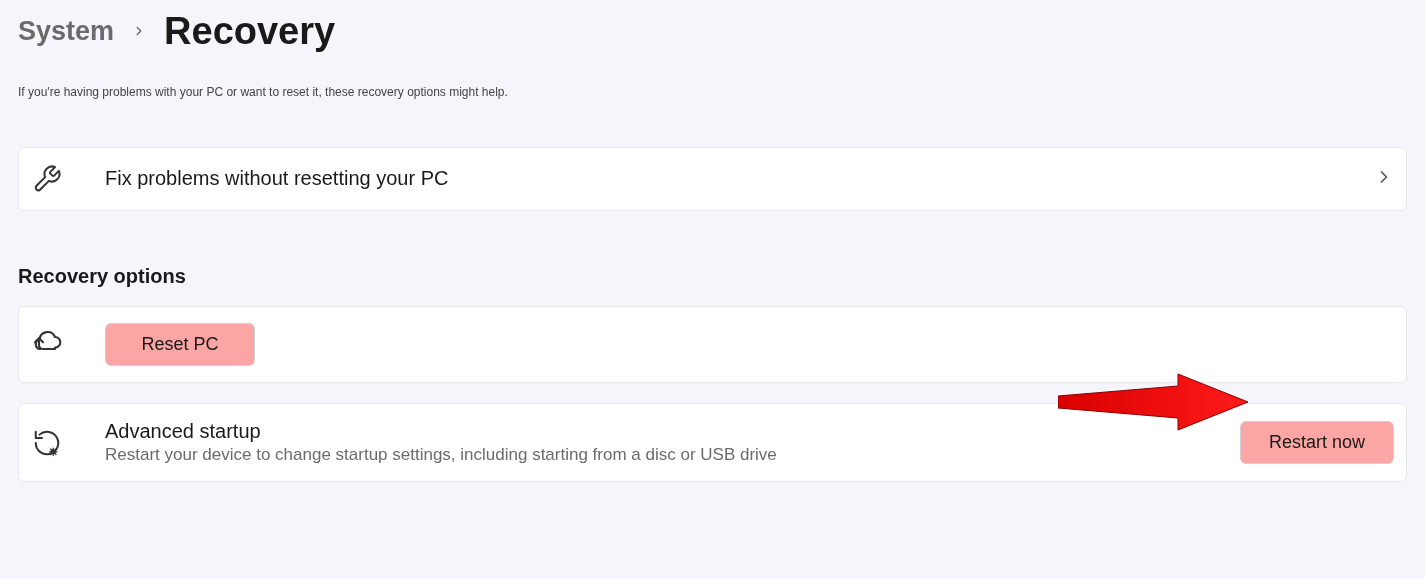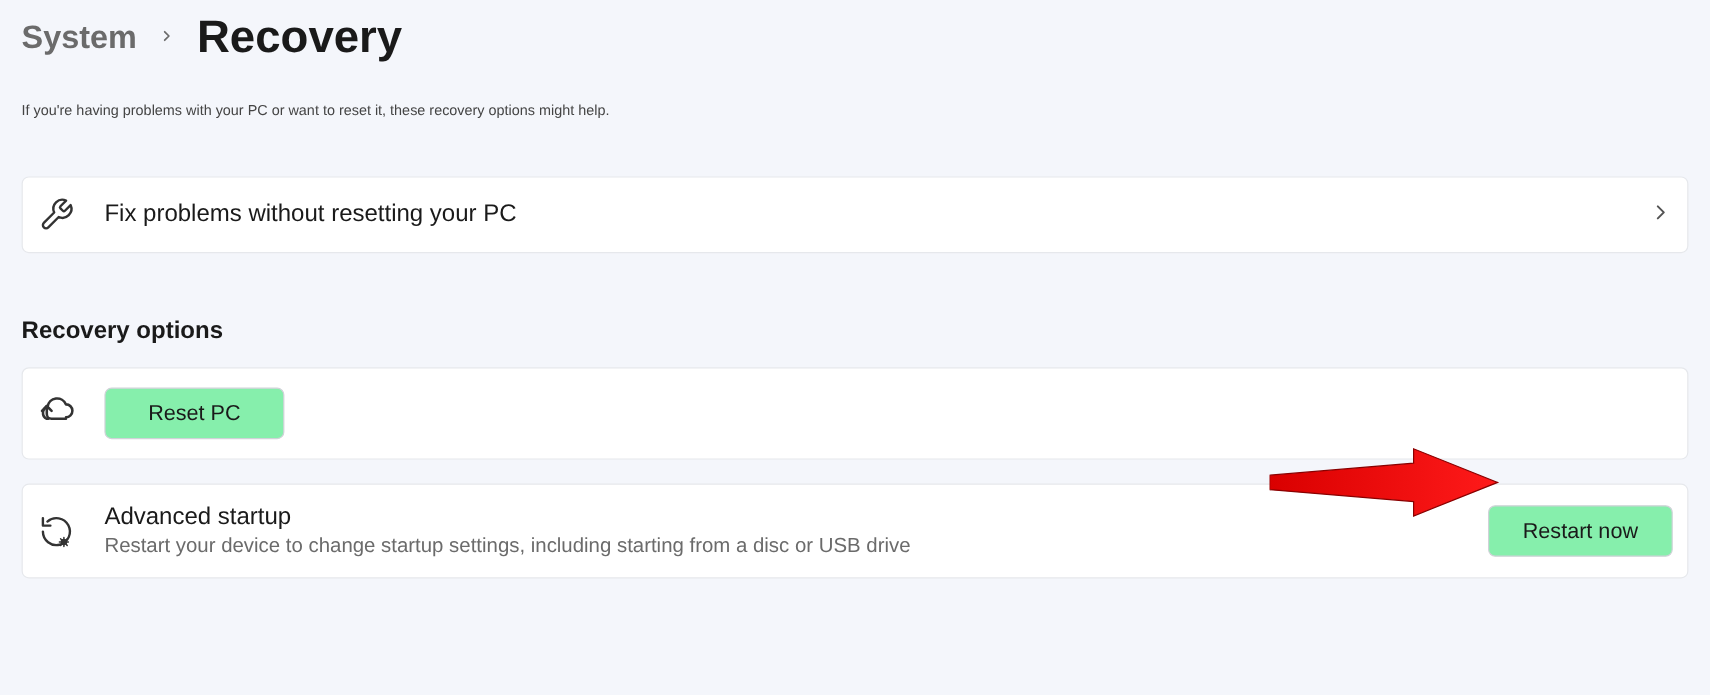--- a/index.html
+++ b/index.html
@@ -40,21 +40,21 @@
       color: #444;
       margin-bottom: 48px;
     }
     .card {
       background: #fff;
       border: 1px solid #e6e8ec;
       border-radius: 6px;
       display: flex;
       align-items: center;
       padding: 16px 12px;
-      gap: 24px;
+      gap: 42px;
     }
     .card + .card {
       margin-top: 20px;
     }
     .card-icon {
       flex: 0 0 32px;
       display: flex;
       align-items: center;
       justify-content: center;
       color: #333;
@@ -78,21 +78,21 @@
       color: #555;
     }
     .section-title {
       font-size: 20px;
       font-weight: 600;
       color: #1a1a1a;
       margin-top: 54px;
       margin-bottom: 18px;
     }
     .settings-button {
-      background: #86efac;
+      background: #fca5a5;
       border: 1px solid #d0d2d8;
       border-radius: 6px;
       padding: 10px 28px;
       font-size: 18px;
       font-family: inherit;
       color: #1a1a1a;
       cursor: pointer;
       min-width: 150px;
       text-align: center;
     }

